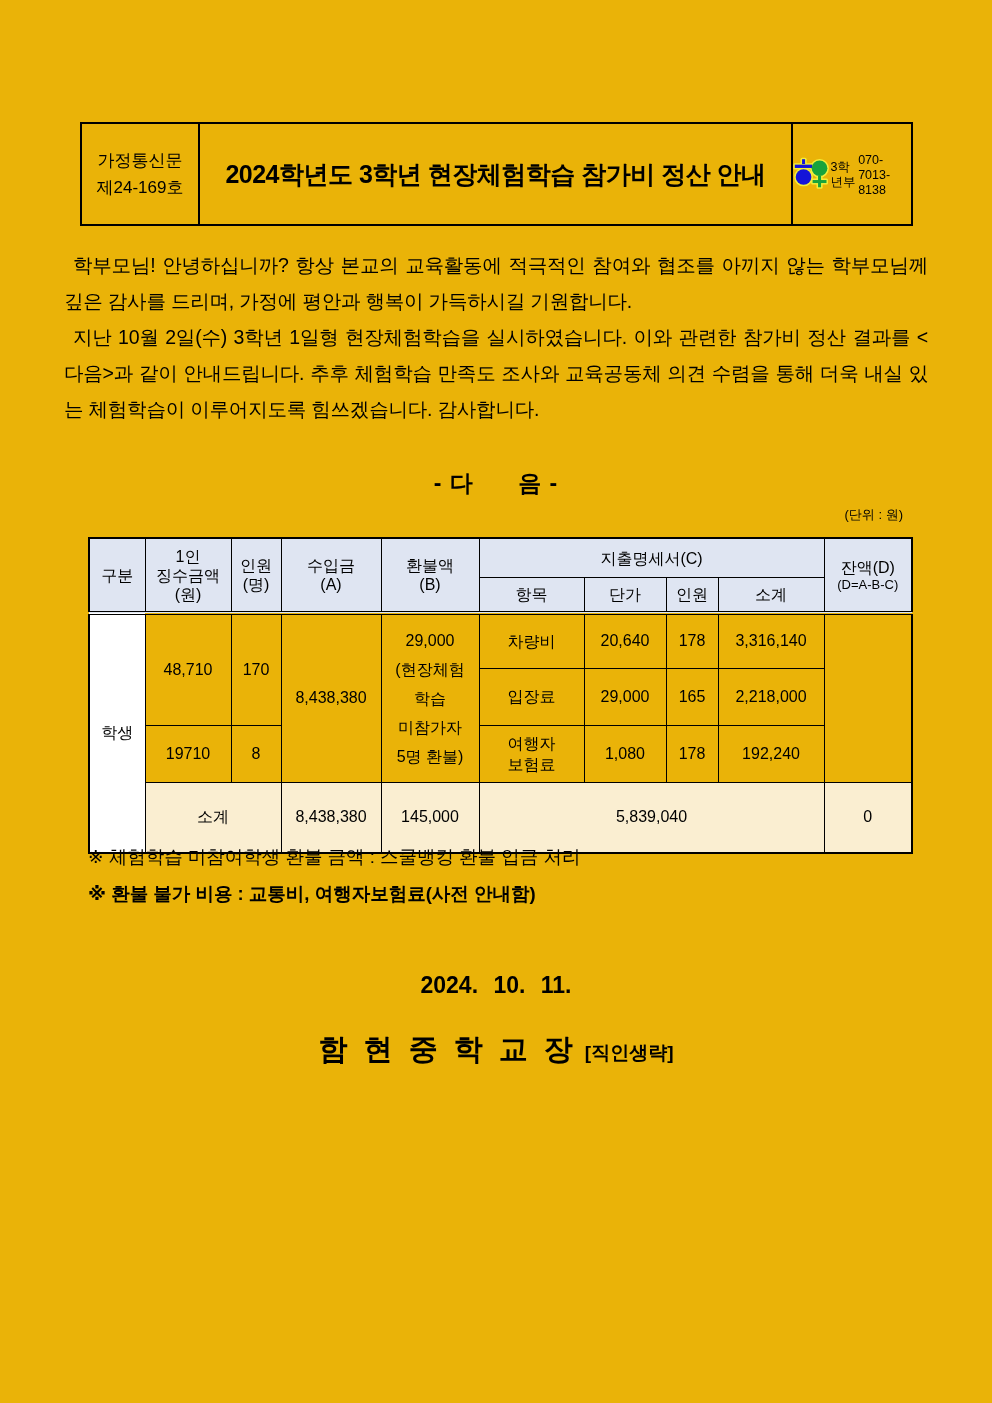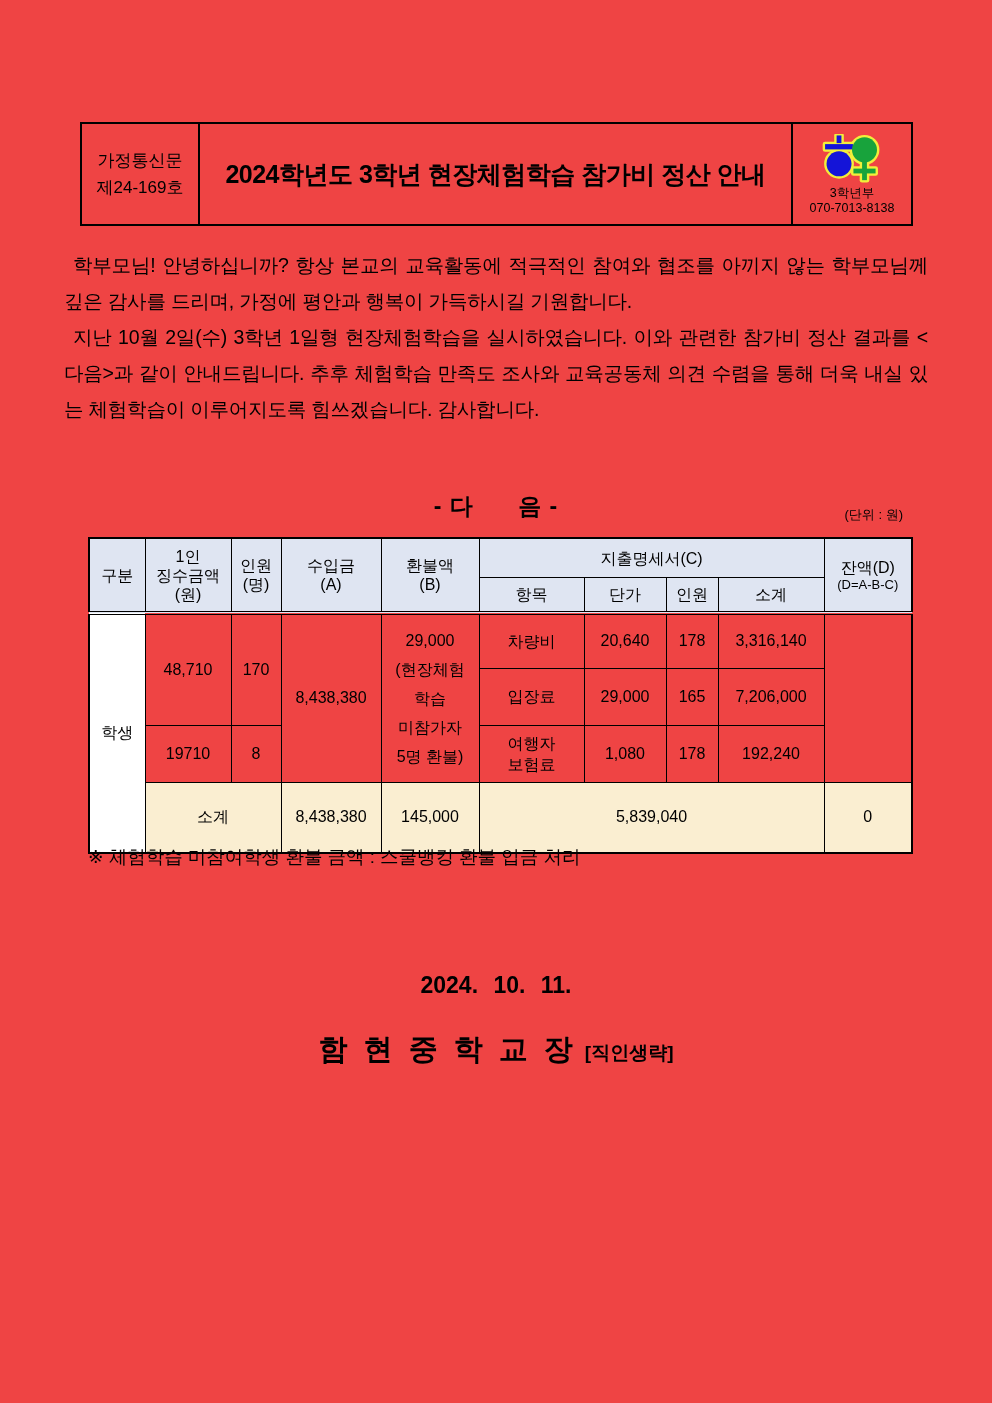--- a/index.html
+++ b/index.html
@@ -1,39 +1,39 @@
 <!DOCTYPE html>
 <html><head>
 <meta charset="utf-8">
 <style>
   * { box-sizing: border-box; }
   html, body { margin:0; padding:0; background:#ffffff; }
   body { font-family:"Liberation Sans","DejaVu Sans",sans-serif; color:#000; }
-  .page { position:relative; width:992px; height:1403px; background:#ef4444; overflow:hidden; }
+  .page { position:relative; width:992px; height:1403px; background:#eab308; overflow:hidden; }
 
   
   .letterhead { position:absolute; left:80px; top:122px; width:833px; height:104px;
                 border:2px solid #000; display:flex; }
   .lh-left { width:118px; border-right:2px solid #000; display:flex; flex-direction:column;
              justify-content:center; align-items:center; font-size:17px; line-height:27px; }
   .lh-center { flex:1; display:flex; align-items:center; justify-content:center;
                font-size:25px; font-weight:bold; letter-spacing:-0.5px; text-align:center;border-radius:8px; }
-  .lh-right { width:120px; border-left:2px solid #000; display:flex; flex-direction:column;
+  .lh-right { width:120px; border-left:2px solid #000; display:flex; 
               justify-content:center; align-items:center; padding-top:2px; }
   .lh-right .dept, .lh-right .phone { font-size:12.5px; line-height:15px; }
   .logo { display:block; margin-bottom:2px; }
 
   
   .bodytext { position:absolute; left:64px; top:247px; width:864px;
               font-size:19.5px; line-height:36px; text-align:justify; letter-spacing:-0.2px; }
   .bodytext p { margin:0; text-indent:9px; }
 
   
   .daum { position:absolute; left:0; top:468px; width:100%; text-align:center;
-          font-size:23px; font-weight:bold; white-space:pre; letter-spacing:1px;margin-top:23px; }
+          font-size:23px; font-weight:bold; white-space:pre; letter-spacing:1px; }
   .unit-label { position:absolute; top:506px; right:89px; font-size:13px; }
 
   
   table.settle { position:absolute; left:88px; top:537px; width:823px;
                  border-collapse:collapse; table-layout:fixed;
                  border:2px solid #000; font-size:16px; }
   table.settle th, table.settle td { border:1px solid #000; padding:0;
                  text-align:center; vertical-align:middle; white-space:pre-line; }
   table.settle thead th { background:#dfe5f2; font-weight:normal; line-height:19px; }
   tr.h1 th { height:34px; }
@@ -160,21 +160,21 @@
         <td class="item-cell">차량비</td>
         <td class="num">20,640</td>
         <td>178</td>
         <td class="num">3,316,140</td>
         <td rowspan="3"></td>
       </tr>
       <tr class="r2">
         <td class="item-cell">입장료</td>
         <td class="num">29,000</td>
         <td>165</td>
-        <td class="num">7,206,000</td>
+        <td class="num">2,218,000</td>
       </tr>
       <tr class="r3">
         <td>19710</td>
         <td>8</td>
         <td class="item-cell">여행자
 보험료</td>
         <td class="num">1,080</td>
         <td>178</td>
         <td class="num">192,240</td>
       </tr>
@@ -183,20 +183,21 @@
         <td>8,438,380</td>
         <td>145,000</td>
         <td colspan="4">5,839,040</td>
         <td>0</td>
       </tr>
     </tbody>
   </table>
 
   <div class="notes">
     <div>※ 체험학습 미참여학생 환불 금액 : 스쿨뱅킹 환불 입금 처리</div>
+    <div class="note-strong">※ 환불 불가 비용 : 교통비, 여행자보험료(사전 안내함)</div>
   </div>
 
   <div class="date-line">2024. 10. 11.</div>
   <div class="school-line">
     <span class="school-name">함 현 중 학 교 장</span><span class="seal-note">[직인생략]</span>
   </div>
 
 </div>
 
 </body></html>

